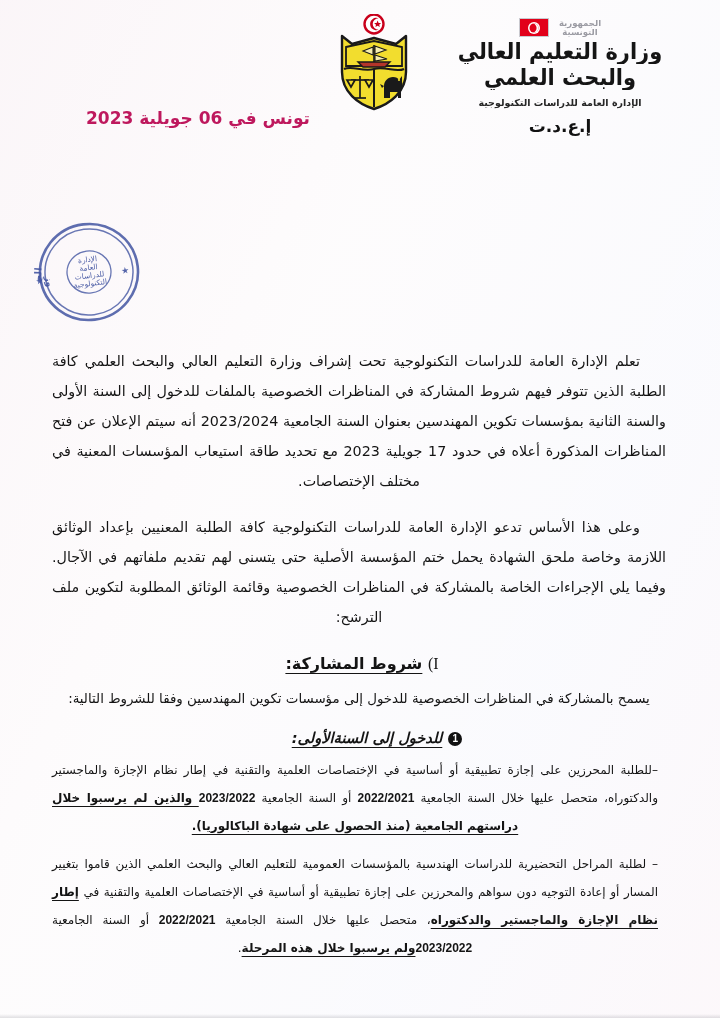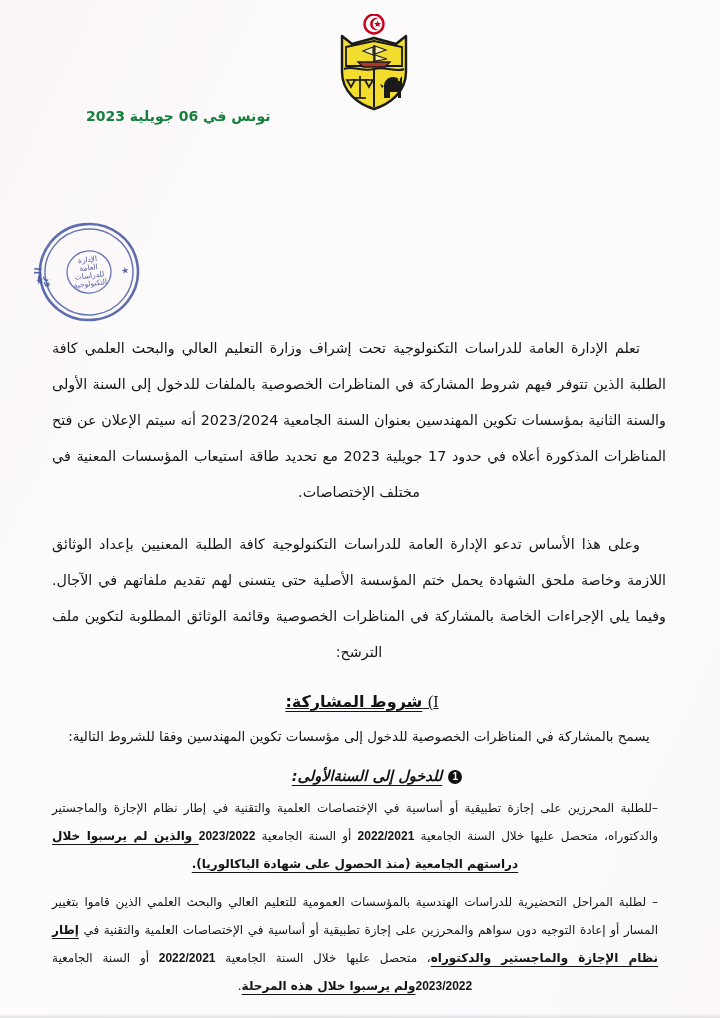--- a/index.html
+++ b/index.html
@@ -124,23 +124,23 @@
     font-weight: 900;
     color: #111;
     margin-top: 8px;
     letter-spacing: -0.5px;
   }
 
   .date-line {
     position: absolute;
     left: 86px;
     top: 108px;
-    font-size: 14px;
-    font-weight: 700;
-    color: #15803d;
+    font-size: 17px;
+    font-weight: 700;
+    color: #be185d;
     direction: rtl;
   }
 
   
   .title-wrap {
     position: absolute;
     top: 176px;
     left: 0; right: 0;
     text-align: center;
     z-index: 3;
@@ -178,36 +178,35 @@
     top: 330px;
     right: 54px;
     left: 52px;
     direction: rtl;
     text-align: justify;
     text-align-last: center;
     color: #141414;
     z-index: 3;
   }
   p.para {
-    margin: 0 0 16px 0;
+    margin: 16px 0 16px 0;
     font-size: 14.3px;
-    line-height: 36px;
+    line-height: 30px;
     text-indent: 26px;
     text-align: justify;
     font-weight: 500;
   }
 
   .sec-head {
     margin: 22px 0 0 0;
     text-align: left;
     direction: rtl;
     font-size: 16px;
     font-weight: 700;
     padding-left: 6px;
-    text-decoration: underline;
   }
   .sec-head .u { text-decoration: underline; text-underline-offset: 4px; }
   .roman { font-family: "Liberation Serif", serif; font-weight: 400; font-size: 16px; }
 
   p.note {
     margin: 12px 0 16px 0;
     font-size: 13.4px;
     line-height: 28px;
     text-align: left;
     font-weight: 500;
@@ -295,20 +294,34 @@
         </g>
 
         <g fill="#1a1a1a">
           <path d="M62 84 L62 72 C62 67 66 63 71 63 C74 63 76 64 77 66 L80 62 L80 68 C81 70 81 73 79 75 L79 84 L76 84 L76 78 L68 78 L68 84 Z"></path>
           <circle cx="77" cy="66" r="1.1" fill="#f2dd2e"></circle>
           <path d="M62 72 L58 70 L60 74 Z"></path>
         </g>
       </svg>
     </div>
 
+    <div class="ministry-block">
+      <div class="rep-line">
+        <div class="rep-text">الجمهورية
+التونسية</div>
+        <div class="flag-chip">
+          <div class="disc"></div>
+          <div class="crescent"></div>
+        </div>
+      </div>
+      <div class="ministry-name">وزارة التعليم العالي</div>
+      <div class="ministry-name">والبحث العلمي</div>
+      <div class="dept-name">الإدارة العامة للدراسات التكنولوجية</div>
+      <div class="acronym">إ.ع.د.ت</div>
+    </div>
 
     <div class="date-line">تونس في 06 جويلية 2023</div>
   </div>
 
 
   <div class="stamp">
     <svg viewBox="0 0 124 112" width="124" height="112">
       <defs>
         <path id="arcTop" d="M 14 58 A 48 48 0 0 1 110 58"></path>
         <path id="arcBottom" d="M 18 58 A 44 44 0 0 0 106 58"></path>

